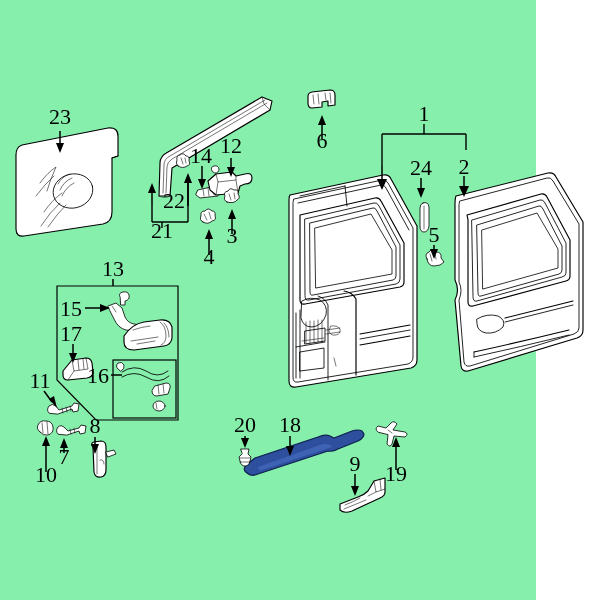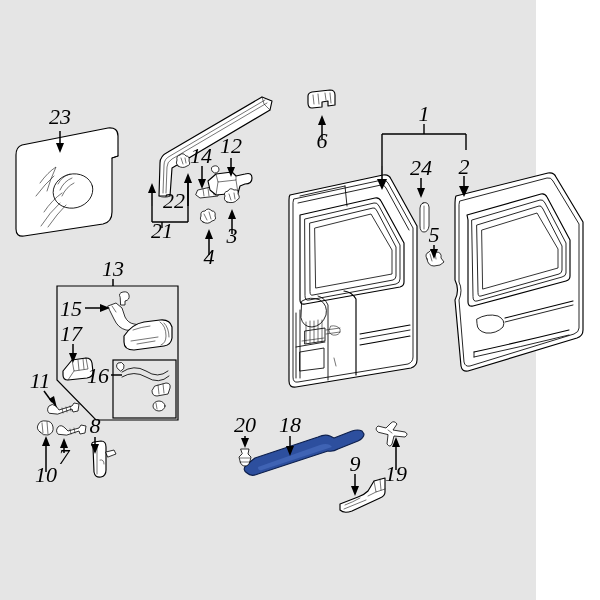--- a/index.html
+++ b/index.html
@@ -10,22 +10,21 @@
   body {
     width: 600px;
     height: 600px;
     overflow: hidden;
     font-family: "Liberation Serif", serif;
   }
   #diagram-root {
     position: relative;
     width: 536px;
     height: 600px;
-    background: #e5e5e5;
-    font-style: italic;
+    background: #86efac;
   }
   svg#parts-svg {
     display: block;
     width: 600px;
     height: 600px;
   }
   .ln {
     fill: none;
     stroke: #000000;
     stroke-width: 1.15;

